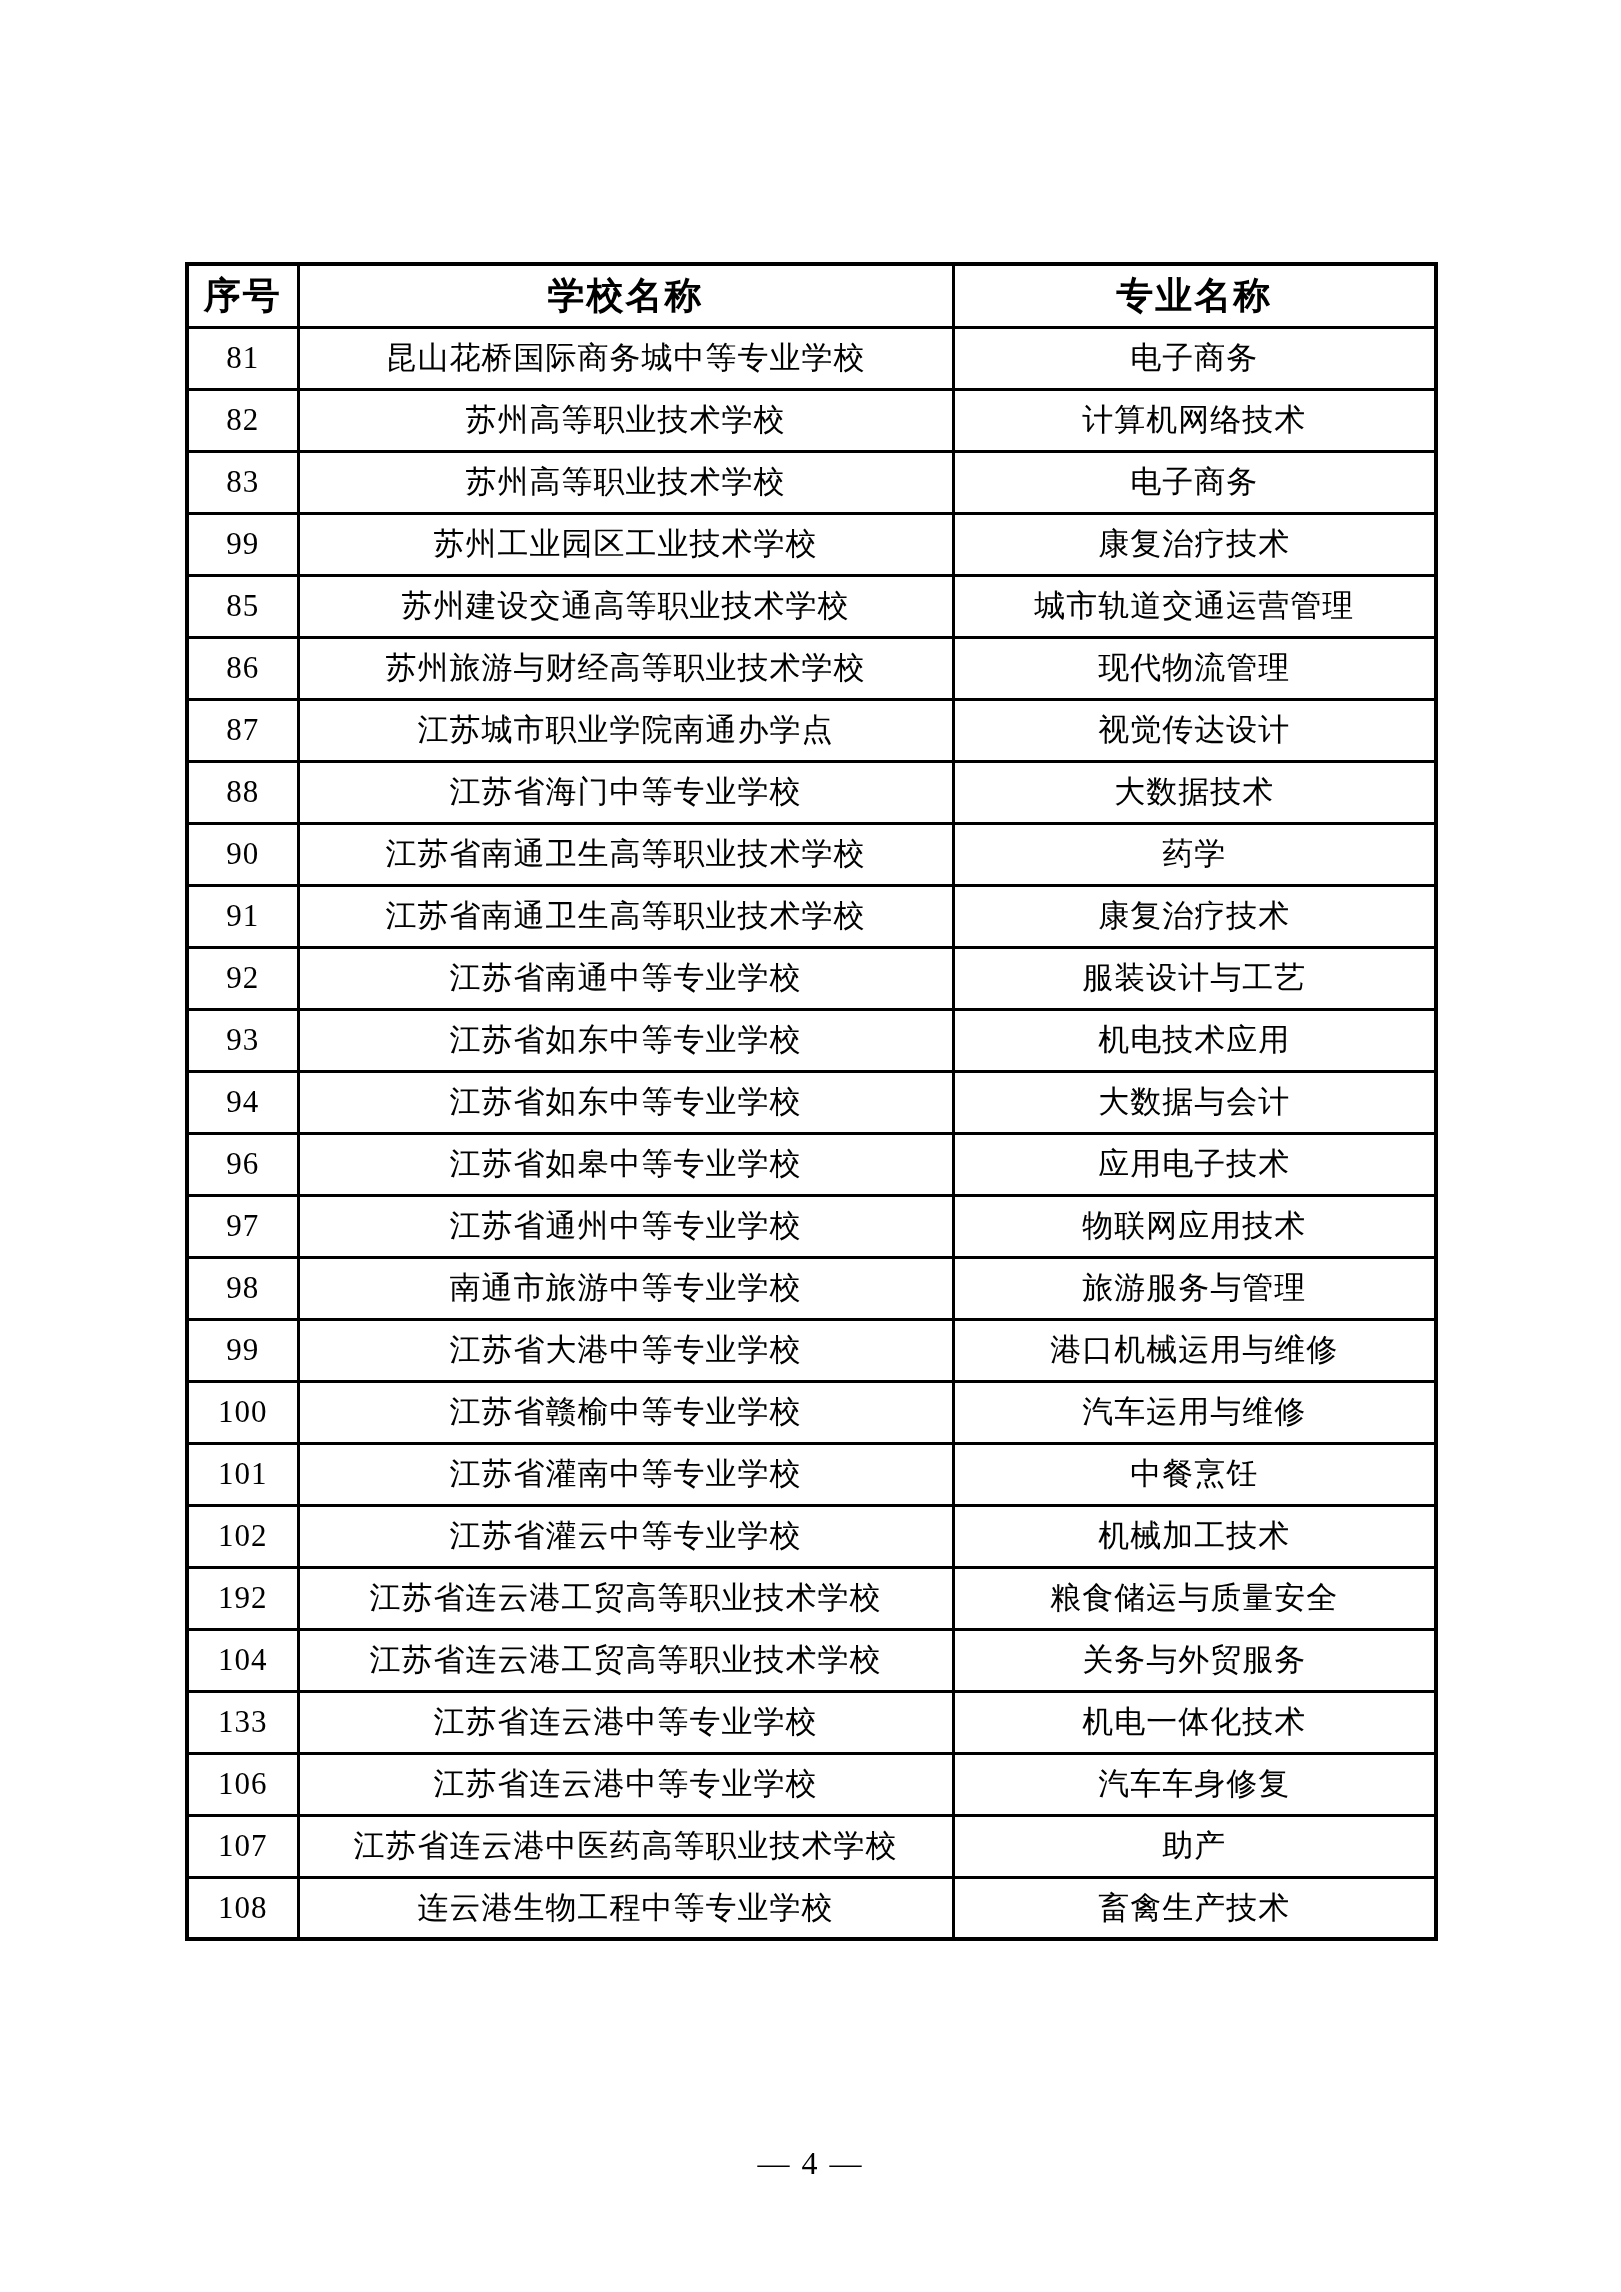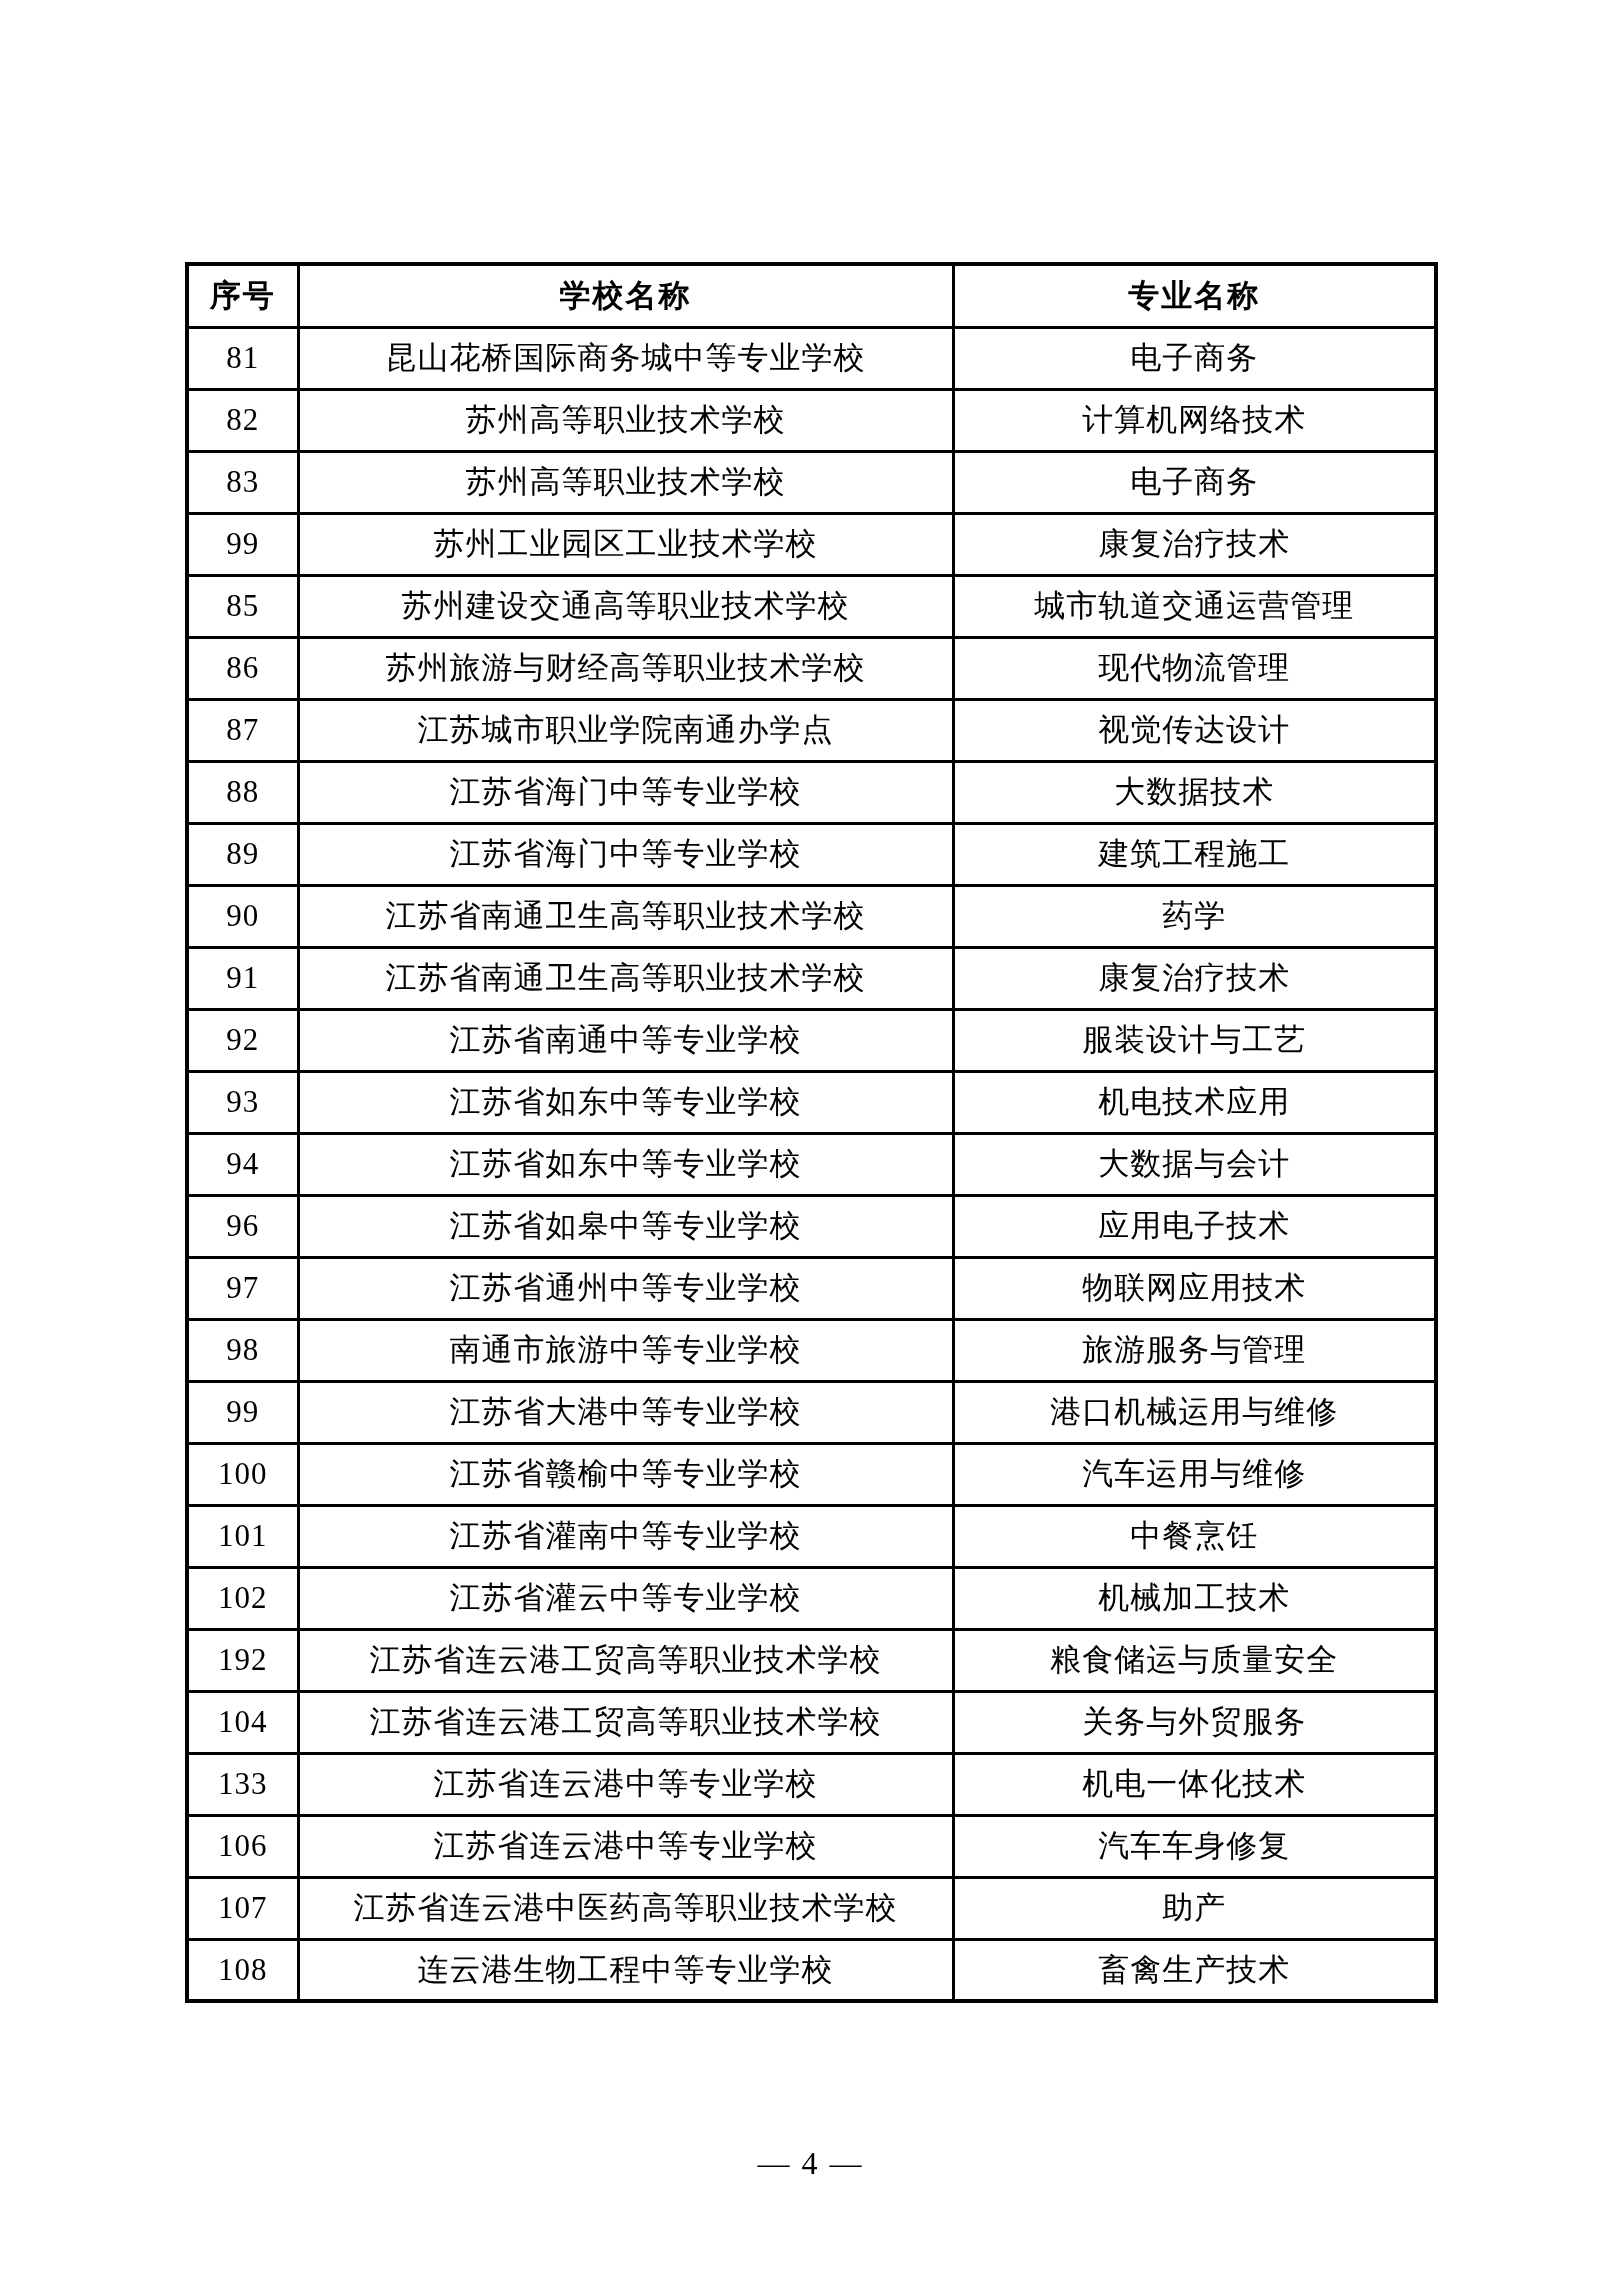--- a/index.html
+++ b/index.html
@@ -36,21 +36,21 @@
   table.roster thead tr {
     height: 63px;
   }
   table.roster tbody tr {
     height: 62px;
     margin-top: 20px;
   }
   table.roster th {
     font-family: Liberation Sans, sans-serif;
     font-weight: bold;
-    font-size: 31px;
+    font-size: 37px;
     letter-spacing: 2px;
   }
   table.roster td {
     font-family: "Liberation Serif", serif;
     font-size: 31px;
     letter-spacing: 1px;
   }
   td.row-no {
     font-family: "Liberation Serif", serif;
     letter-spacing: 2px;
@@ -120,25 +120,20 @@
     <td class="row-no">87</td>
     <td>江苏城市职业学院南通办学点</td>
     <td>视觉传达设计</td>
   </tr>
         <tr>
     <td class="row-no">88</td>
     <td>江苏省海门中等专业学校</td>
     <td>大数据技术</td>
   </tr>
         <tr>
-    <td class="row-no">89</td>
-    <td>江苏省海门中等专业学校</td>
-    <td>建筑工程施工</td>
-  </tr>
-        <tr>
     <td class="row-no">90</td>
     <td>江苏省南通卫生高等职业技术学校</td>
     <td>药学</td>
   </tr>
         <tr>
     <td class="row-no">91</td>
     <td>江苏省南通卫生高等职业技术学校</td>
     <td>康复治疗技术</td>
   </tr>
         <tr>

